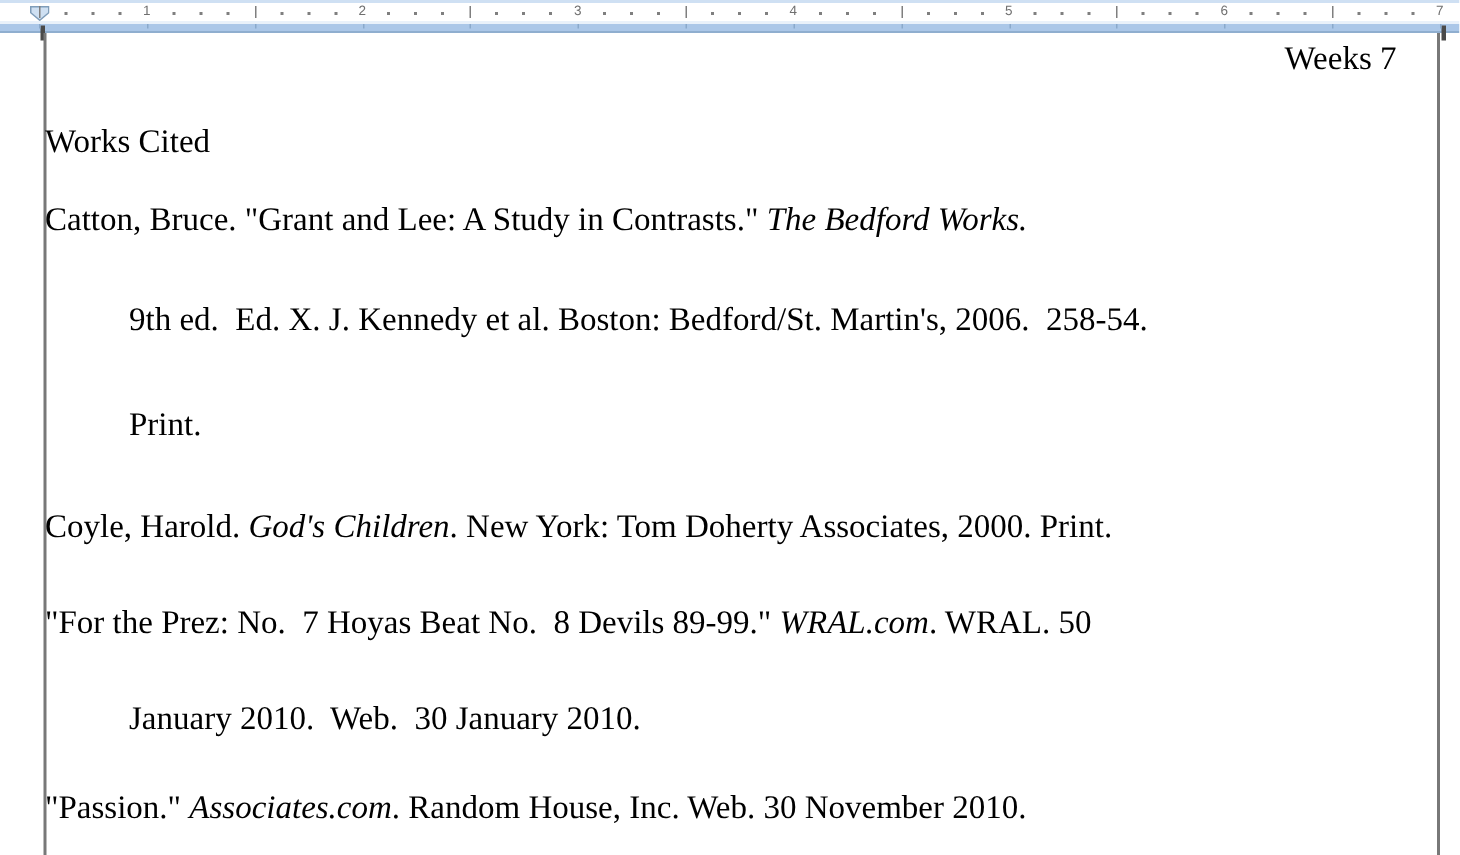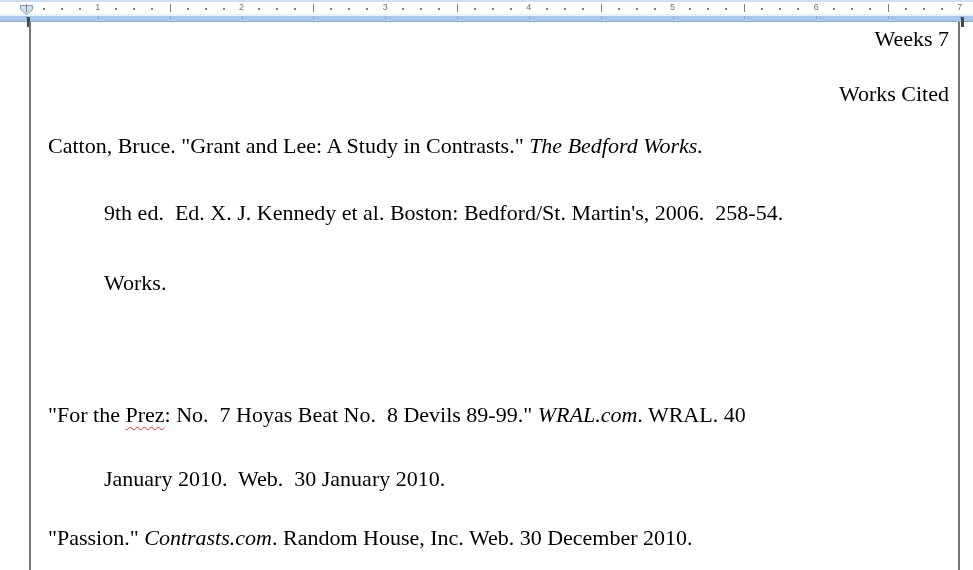--- a/index.html
+++ b/index.html
@@ -29,39 +29,38 @@
   .marker-firstline{position:absolute;left:20px;top:1px;width:13px;height:10px;}
   .marker-hanging{position:absolute;left:27px;top:17px;width:3px;height:10px;background:#4a4a4a;}
   .marker-right{position:absolute;left:961px;top:17px;width:3px;height:10px;background:#4a4a4a;}
 
   
   .boundary{position:absolute;top:22px;bottom:0;width:2px;background:#787878;}
   .boundary.left{left:29px;}
   .boundary.right{left:958px;}
 
   
-  .page-text{position:absolute;left:48px;top:0;width:901px;height:570px;}
+  .page-text{position:absolute;left:30px;top:0;width:901px;height:570px;}
   .doc-line{
     position:absolute;left:0;width:100%;
     font-size:22px;line-height:26px;color:#000;
     white-space:pre-wrap;
   }
   .running-head{top:26px;text-align:right;}
-  .doc-title{top:81px;text-align:right;}
+  .doc-title{top:81px;text-align:left;}
   .l1{top:133px;}
   .l2{top:200px;}
   .l3{top:270px;}
   .l4{top:338px;}
   .l5{top:402px;}
   .l6{top:466px;}
   .l7{top:525px;}
   .hang{padding-left:56px;}
   .italic{font-style:italic;}
   .misspelled{
-    text-decoration:underline;
     text-decoration-style:wavy;
     text-decoration-color:#d83931;
     text-decoration-thickness:1px;
     text-underline-offset:4px;
   }
 </style>
 </head>
 <body>
 
 <div class="ruler" id="ruler">
@@ -146,21 +145,22 @@
 
 <div class="page-text">
   <div class="doc-line running-head">Weeks 7</div>
 
   <div class="doc-line doc-title">Works Cited</div>
 
   <div class="doc-line l1"><span>Catton, Bruce. "Grant and Lee: A Study in Contrasts." </span><span class="italic">The Bedford Works.</span></div>
 
   <div class="doc-line l2 hang"><span>9th ed.  Ed. X. J. Kennedy et al. Boston: Bedford/St. Martin's, 2006.  258-54.</span></div>
 
-  <div class="doc-line l3 hang"><span>Works.</span></div>
+  <div class="doc-line l3 hang"><span>Print.</span></div>
 
+  <div class="doc-line l4"><span>Coyle, Harold. </span><span class="italic">God's Children</span><span>. New York: Tom Doherty Associates, 2000. Print.</span></div>
 
-  <div class="doc-line l5"><span>"For the </span><span class="misspelled">Prez</span><span>: No.  7 Hoyas Beat No.  8 Devils 89-99." </span><span class="italic">WRAL.com</span><span>. WRAL. 40</span></div>
+  <div class="doc-line l5"><span>"For the </span><span class="misspelled">Prez</span><span>: No.  7 Hoyas Beat No.  8 Devils 89-99." </span><span class="italic">WRAL.com</span><span>. WRAL. 50</span></div>
 
   <div class="doc-line l6 hang"><span>January 2010.  Web.  30 January 2010.</span></div>
 
-  <div class="doc-line l7"><span>"Passion." </span><span class="italic">Contrasts.com</span><span>. Random House, Inc. Web. 30 December 2010.</span></div>
+  <div class="doc-line l7"><span>"Passion." </span><span class="italic">Associates.com</span><span>. Random House, Inc. Web. 30 November 2010.</span></div>
 </div>
 
 </body></html>

